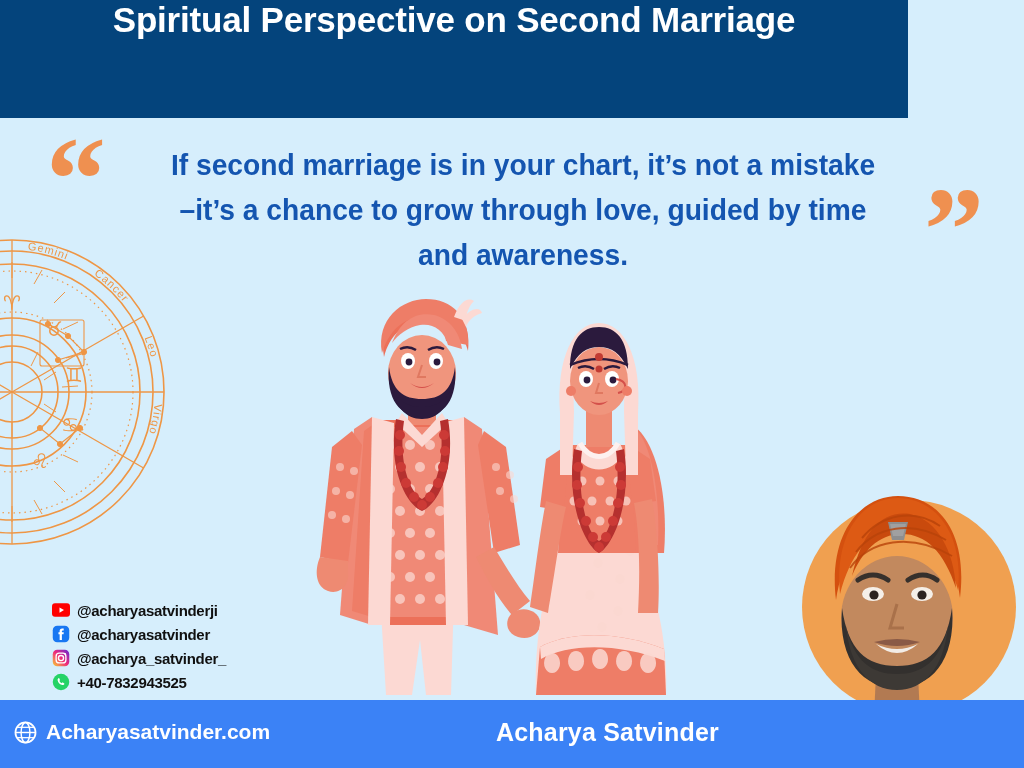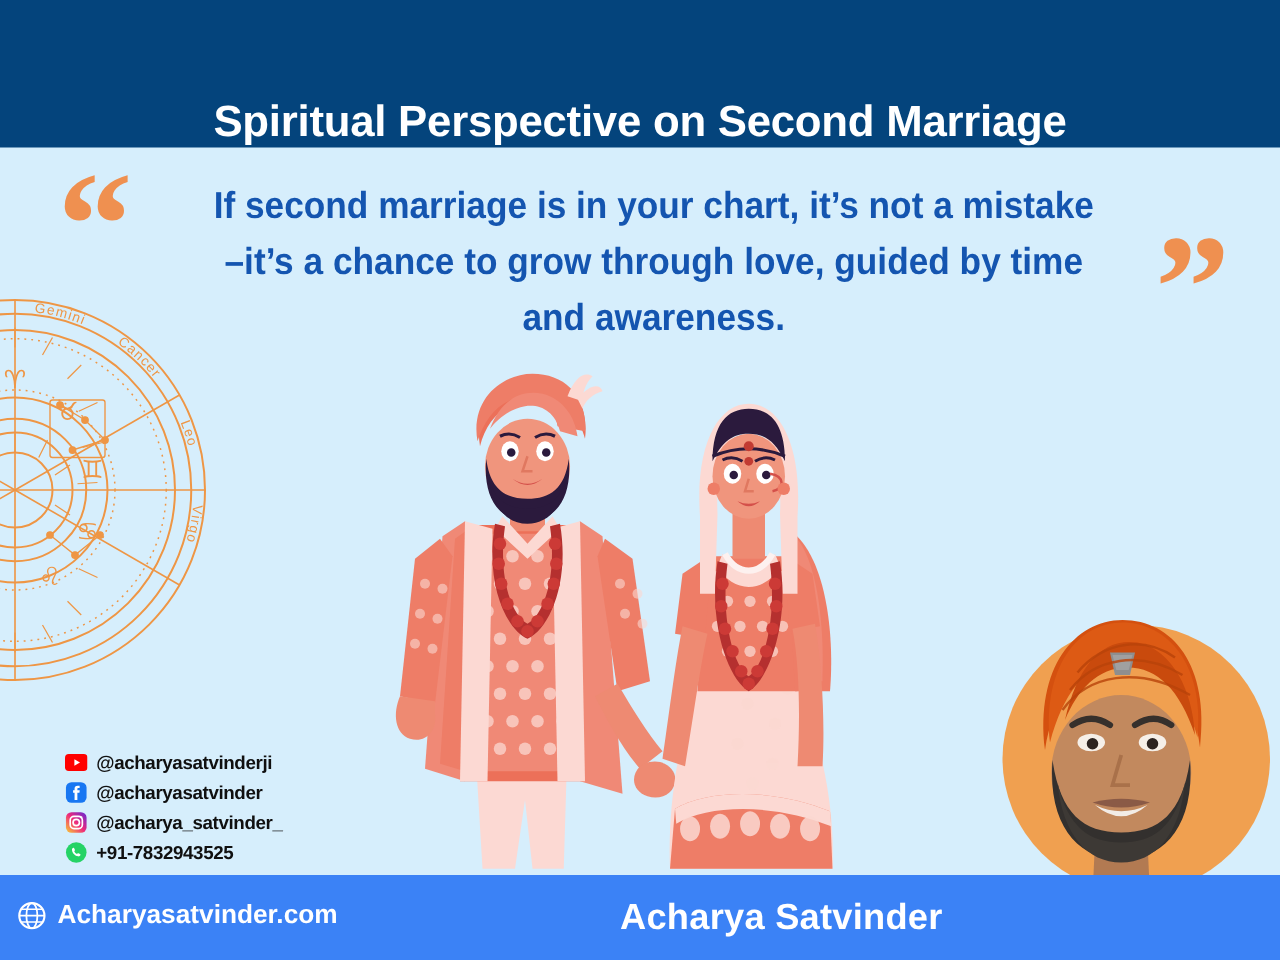--- a/index.html
+++ b/index.html
@@ -15,25 +15,25 @@
     width: 1024px;
     height: 768px;
     overflow: hidden;
     background: #d6eefc;
   }
 
   
   .header-bar {
     position: absolute;
     left: 0; top: 0;
-    width: 1024px;
+    width: 908px;
     height: 118px;
     background: #04447c;
     display: flex;
-    align-items: flex-end;
+    align-items: flex-start;
     justify-content: center;
   }
   .header-title {
     color: #ffffff;
     font-family: "Liberation Sans", sans-serif;
     font-weight: bold;
     font-size: 35px;
     letter-spacing: -0.2px;
     text-align: center;
     white-space: nowrap;
@@ -186,21 +186,21 @@
     font-size: 21px;
     white-space: nowrap;
   }
   .footer-name {
     position: absolute;
     left: 496px;
     top: 718px;
     color: #ffffff;
     font-family: "Liberation Sans", sans-serif;
     font-weight: bold;
-    font-size: 29px;
+    font-size: 25px;
     white-space: nowrap;
     letter-spacing: 0.2px;
   }
 </style>
 </head>
 <body>
 
 <div id="poster">
 
   <div class="header-bar">
@@ -613,21 +613,21 @@
         <circle cx="17.4" cy="6.6" r="1.2" fill="#ffffff"></circle>
       </svg>
       <span class="social-handle">@acharya_satvinder_</span>
     </div>
 
     <div class="social-row">
       <svg class="social-icon" viewBox="0 0 24 24">
         <circle cx="12" cy="12" r="11" fill="#25d366"></circle>
         <path d="M8.6 6.9 c0.5 -0.2 1 0 1.2 0.5 l0.7 1.6 c0.2 0.4 0.1 0.8 -0.2 1.1 l-0.5 0.5 c0.6 1.3 1.7 2.4 3 3 l0.5 -0.6 c0.3 -0.3 0.7 -0.4 1.1 -0.2 l1.6 0.7 c0.5 0.2 0.7 0.8 0.5 1.2 -0.4 1 -1.4 1.6 -2.5 1.4 -3.3 -0.5 -6 -3.2 -6.5 -6.5 -0.2 -1.1 0.3 -2.1 1.1 -2.7 Z" fill="#ffffff"></path>
       </svg>
-      <span class="social-handle">+91-7832943525</span>
+      <span class="social-handle">+40-7832943525</span>
     </div>
 
   </div>
 
   <div class="footer-bar">
     <div class="footer-site">
       <svg class="globe-icon" viewBox="0 0 24 24">
         <circle cx="12" cy="12" r="10.5" fill="none" stroke="#ffffff" stroke-width="1.8"></circle>
         <ellipse cx="12" cy="12" rx="4.6" ry="10.5" fill="none" stroke="#ffffff" stroke-width="1.5"></ellipse>
         <line x1="1.5" y1="12" x2="22.5" y2="12" stroke="#ffffff" stroke-width="1.5"></line>

